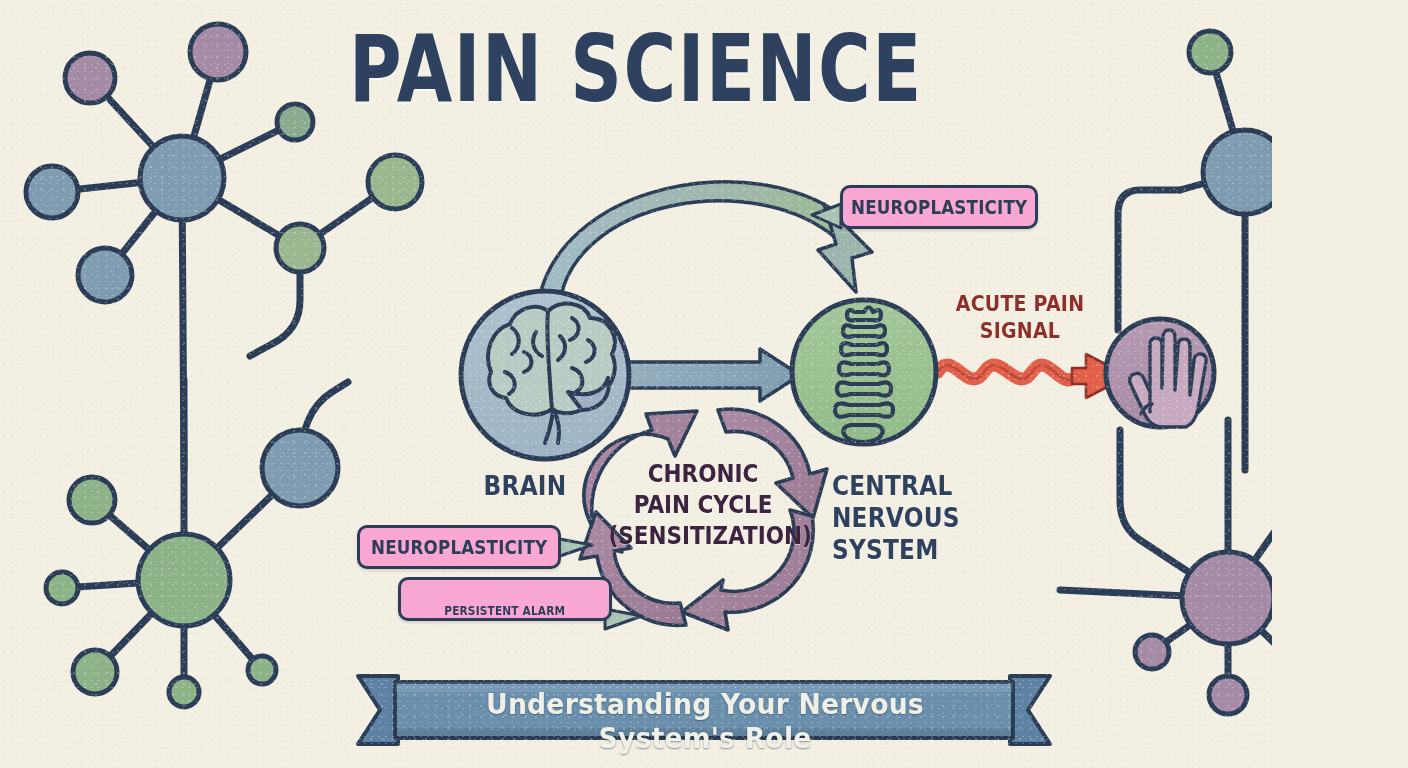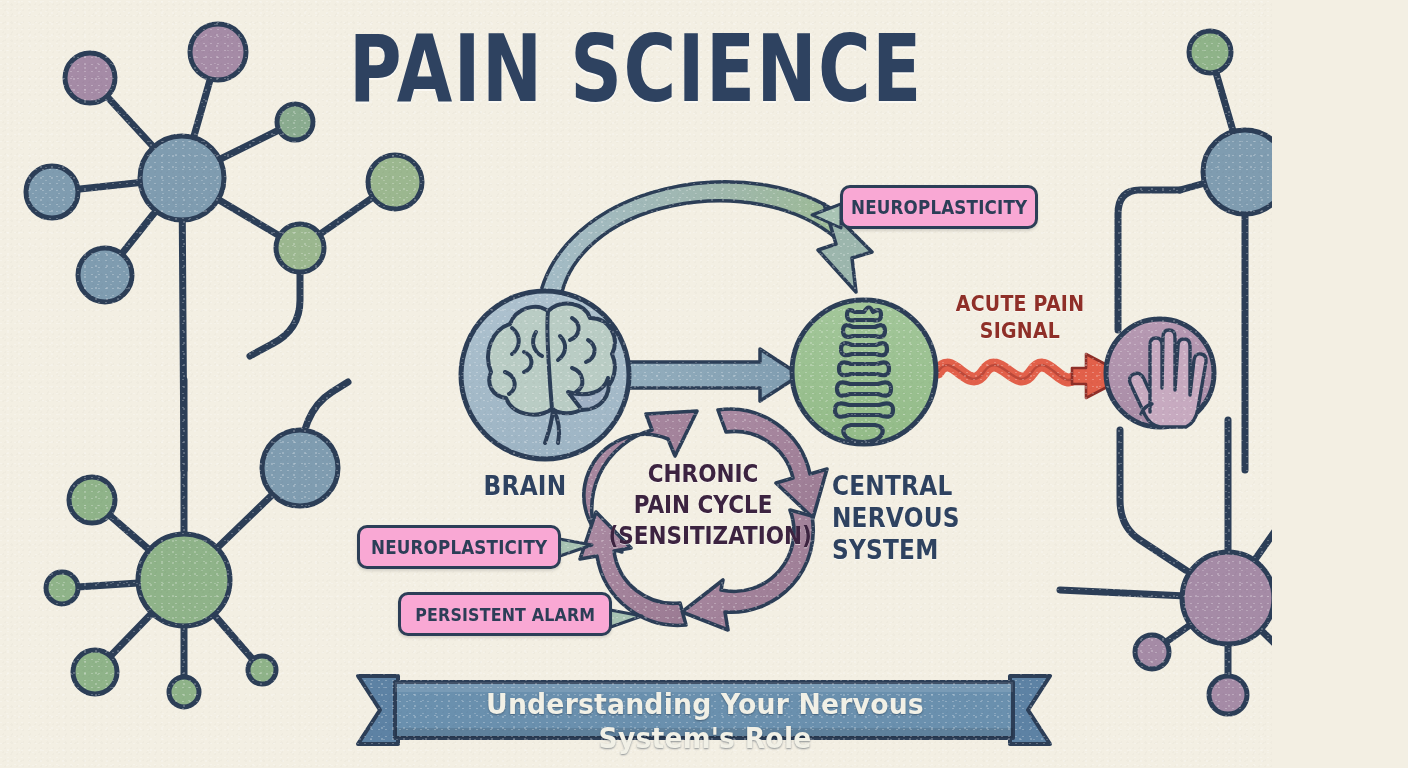--- a/index.html
+++ b/index.html
@@ -52,21 +52,21 @@
   }
   .callout{
     position:absolute;display:flex;align-items:center;justify-content:center;
     background:#f9a8d4;border:3px solid #2c3e57;border-radius:10px;
     font-family:"DejaVu Sans",sans-serif;font-weight:700;color:#2c3e57;
     letter-spacing:.2px;box-shadow:0 2px 3px rgba(0,0,0,.12);
   }
   .callout span{transform:scaleX(.88);display:block;white-space:nowrap;}
   #co-neuro-top{left:840px;top:185px;width:192px;height:38px;font-size:19px;}
   #co-neuro-left{left:357px;top:525px;width:198px;height:38px;font-size:19px;}
-  #co-alarm{left:398px;top:592px;width:208px;height:38px;font-size:18px;}
+  #co-alarm{left:398px;top:577px;width:208px;height:38px;font-size:12px;align-items:flex-end;}
   .banner-text{
     position:absolute;left:390px;top:687px;width:630px;text-align:center;
     font-family:"DejaVu Sans",sans-serif;font-weight:700;font-size:29px;
     color:#f1f0e6;letter-spacing:.2px;transform:scaleX(.92);
     text-shadow:0 1px 2px rgba(20,35,55,.45);
   }
 </style>
 </head>
 <body>
 

